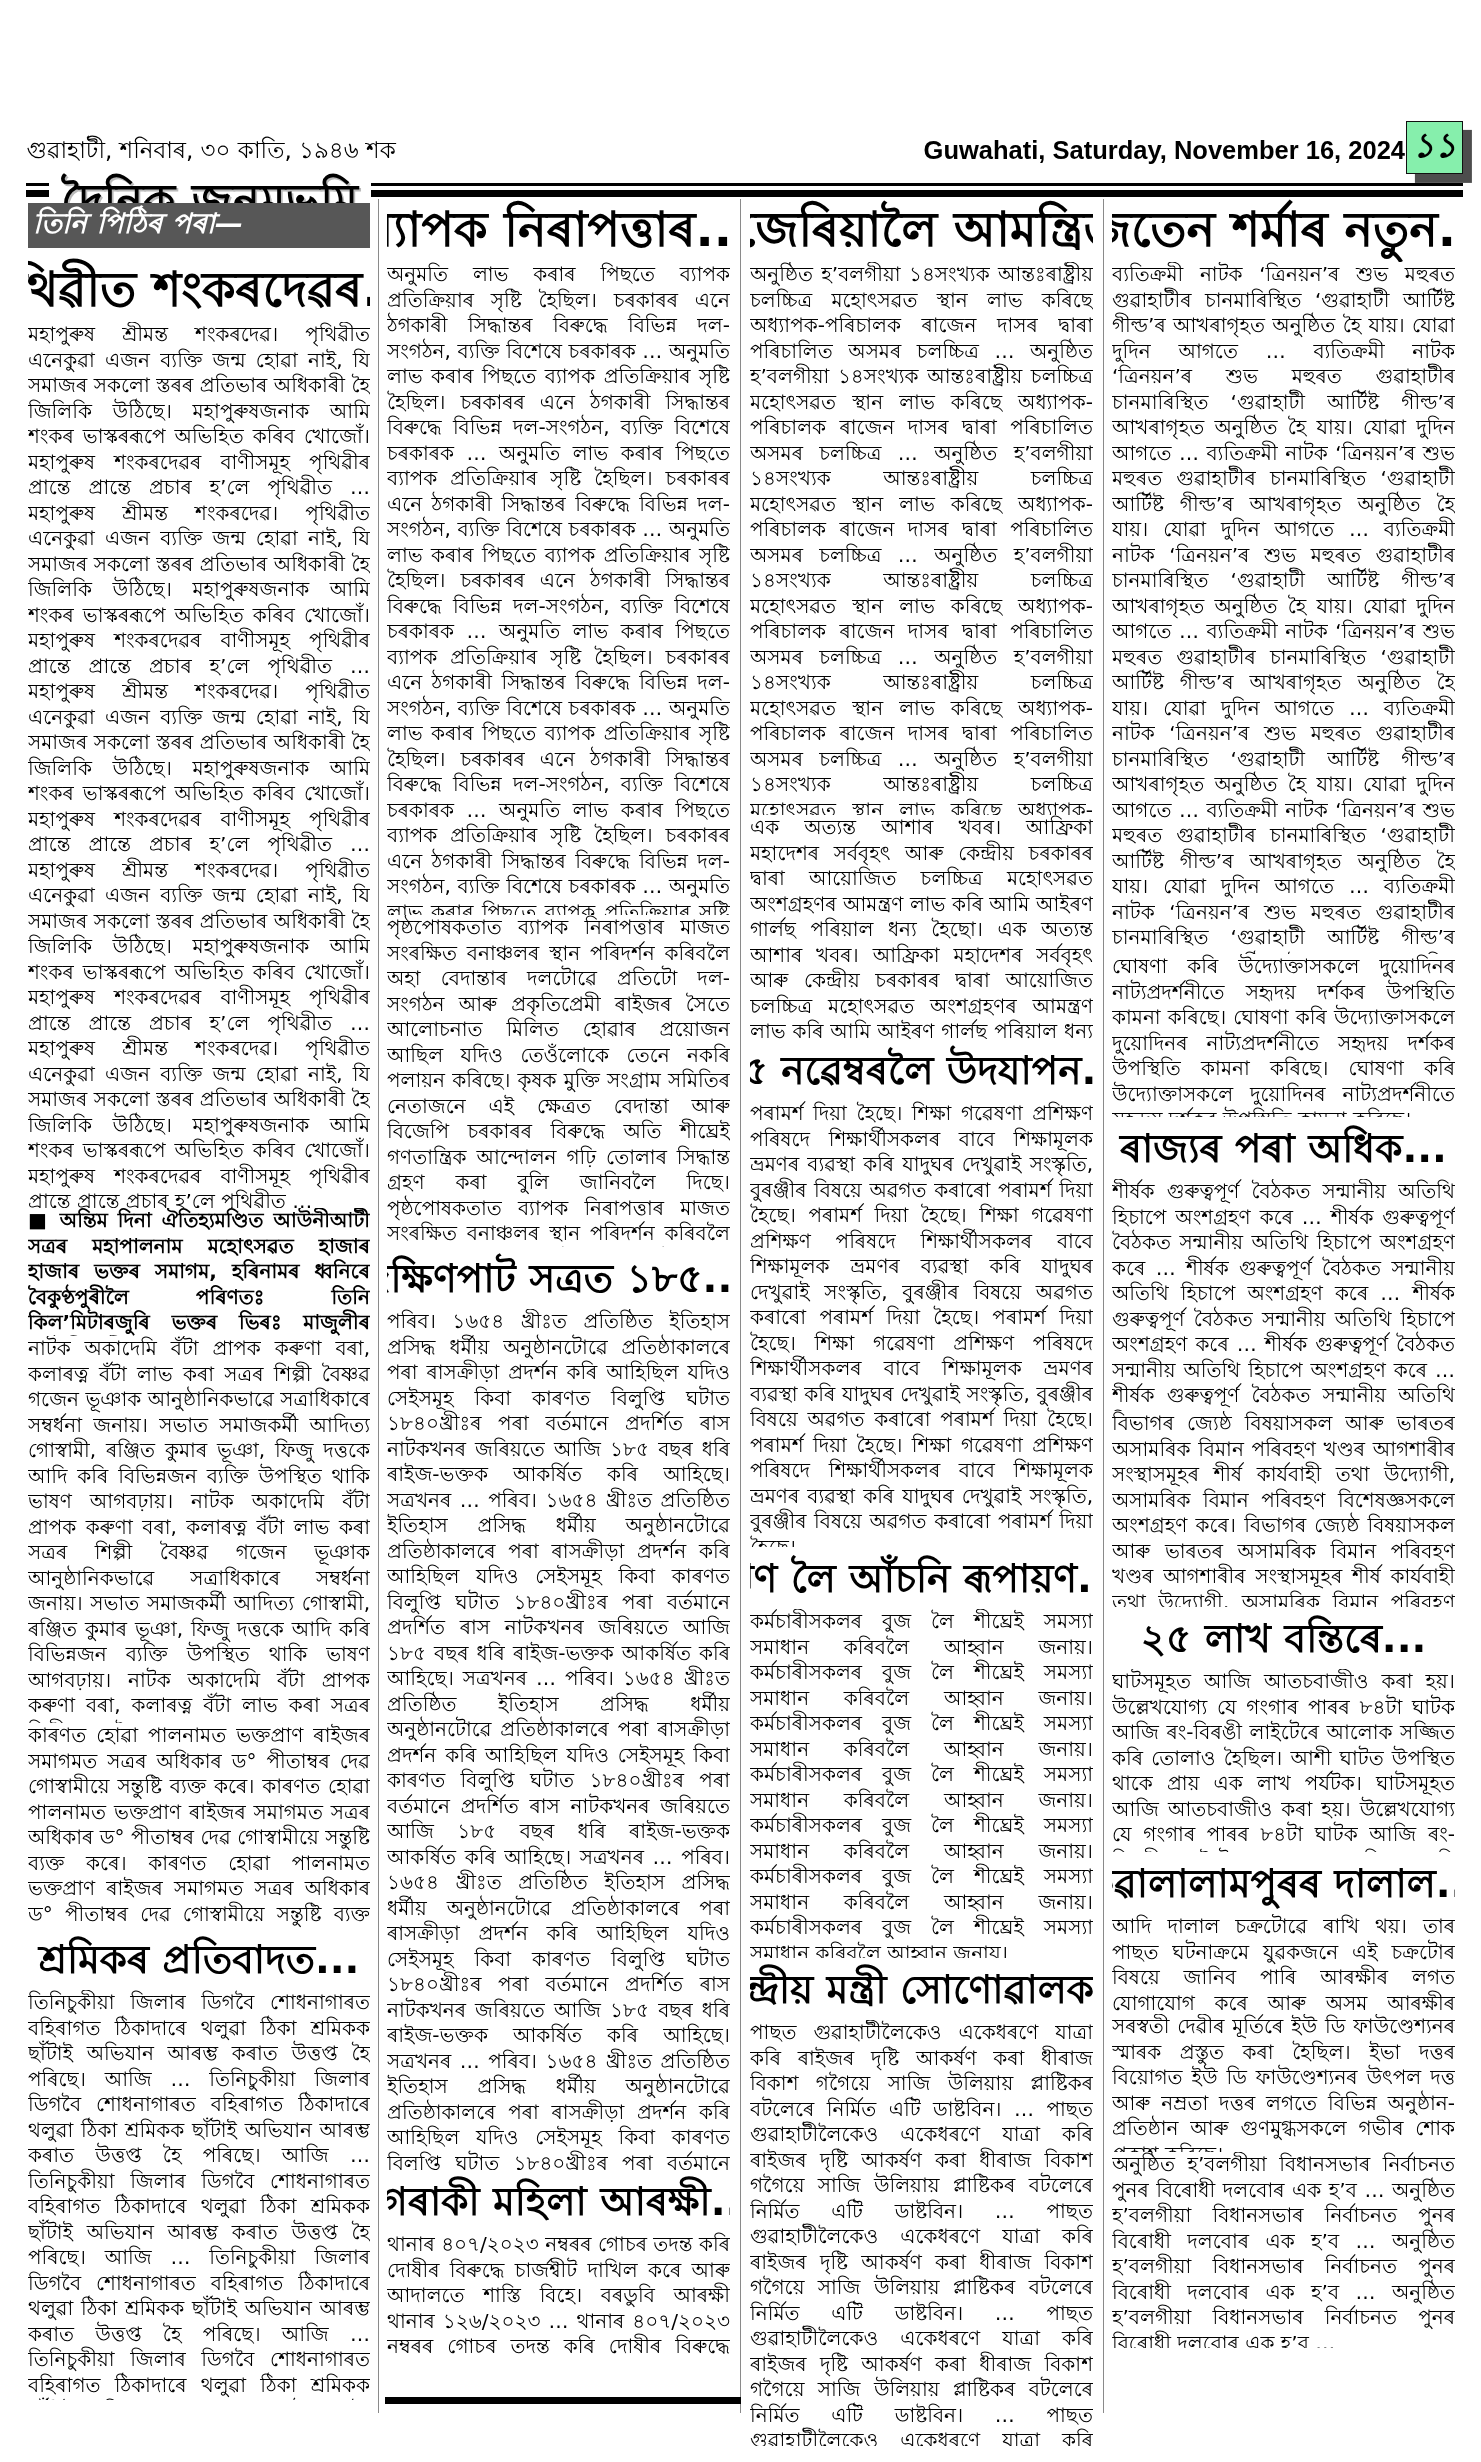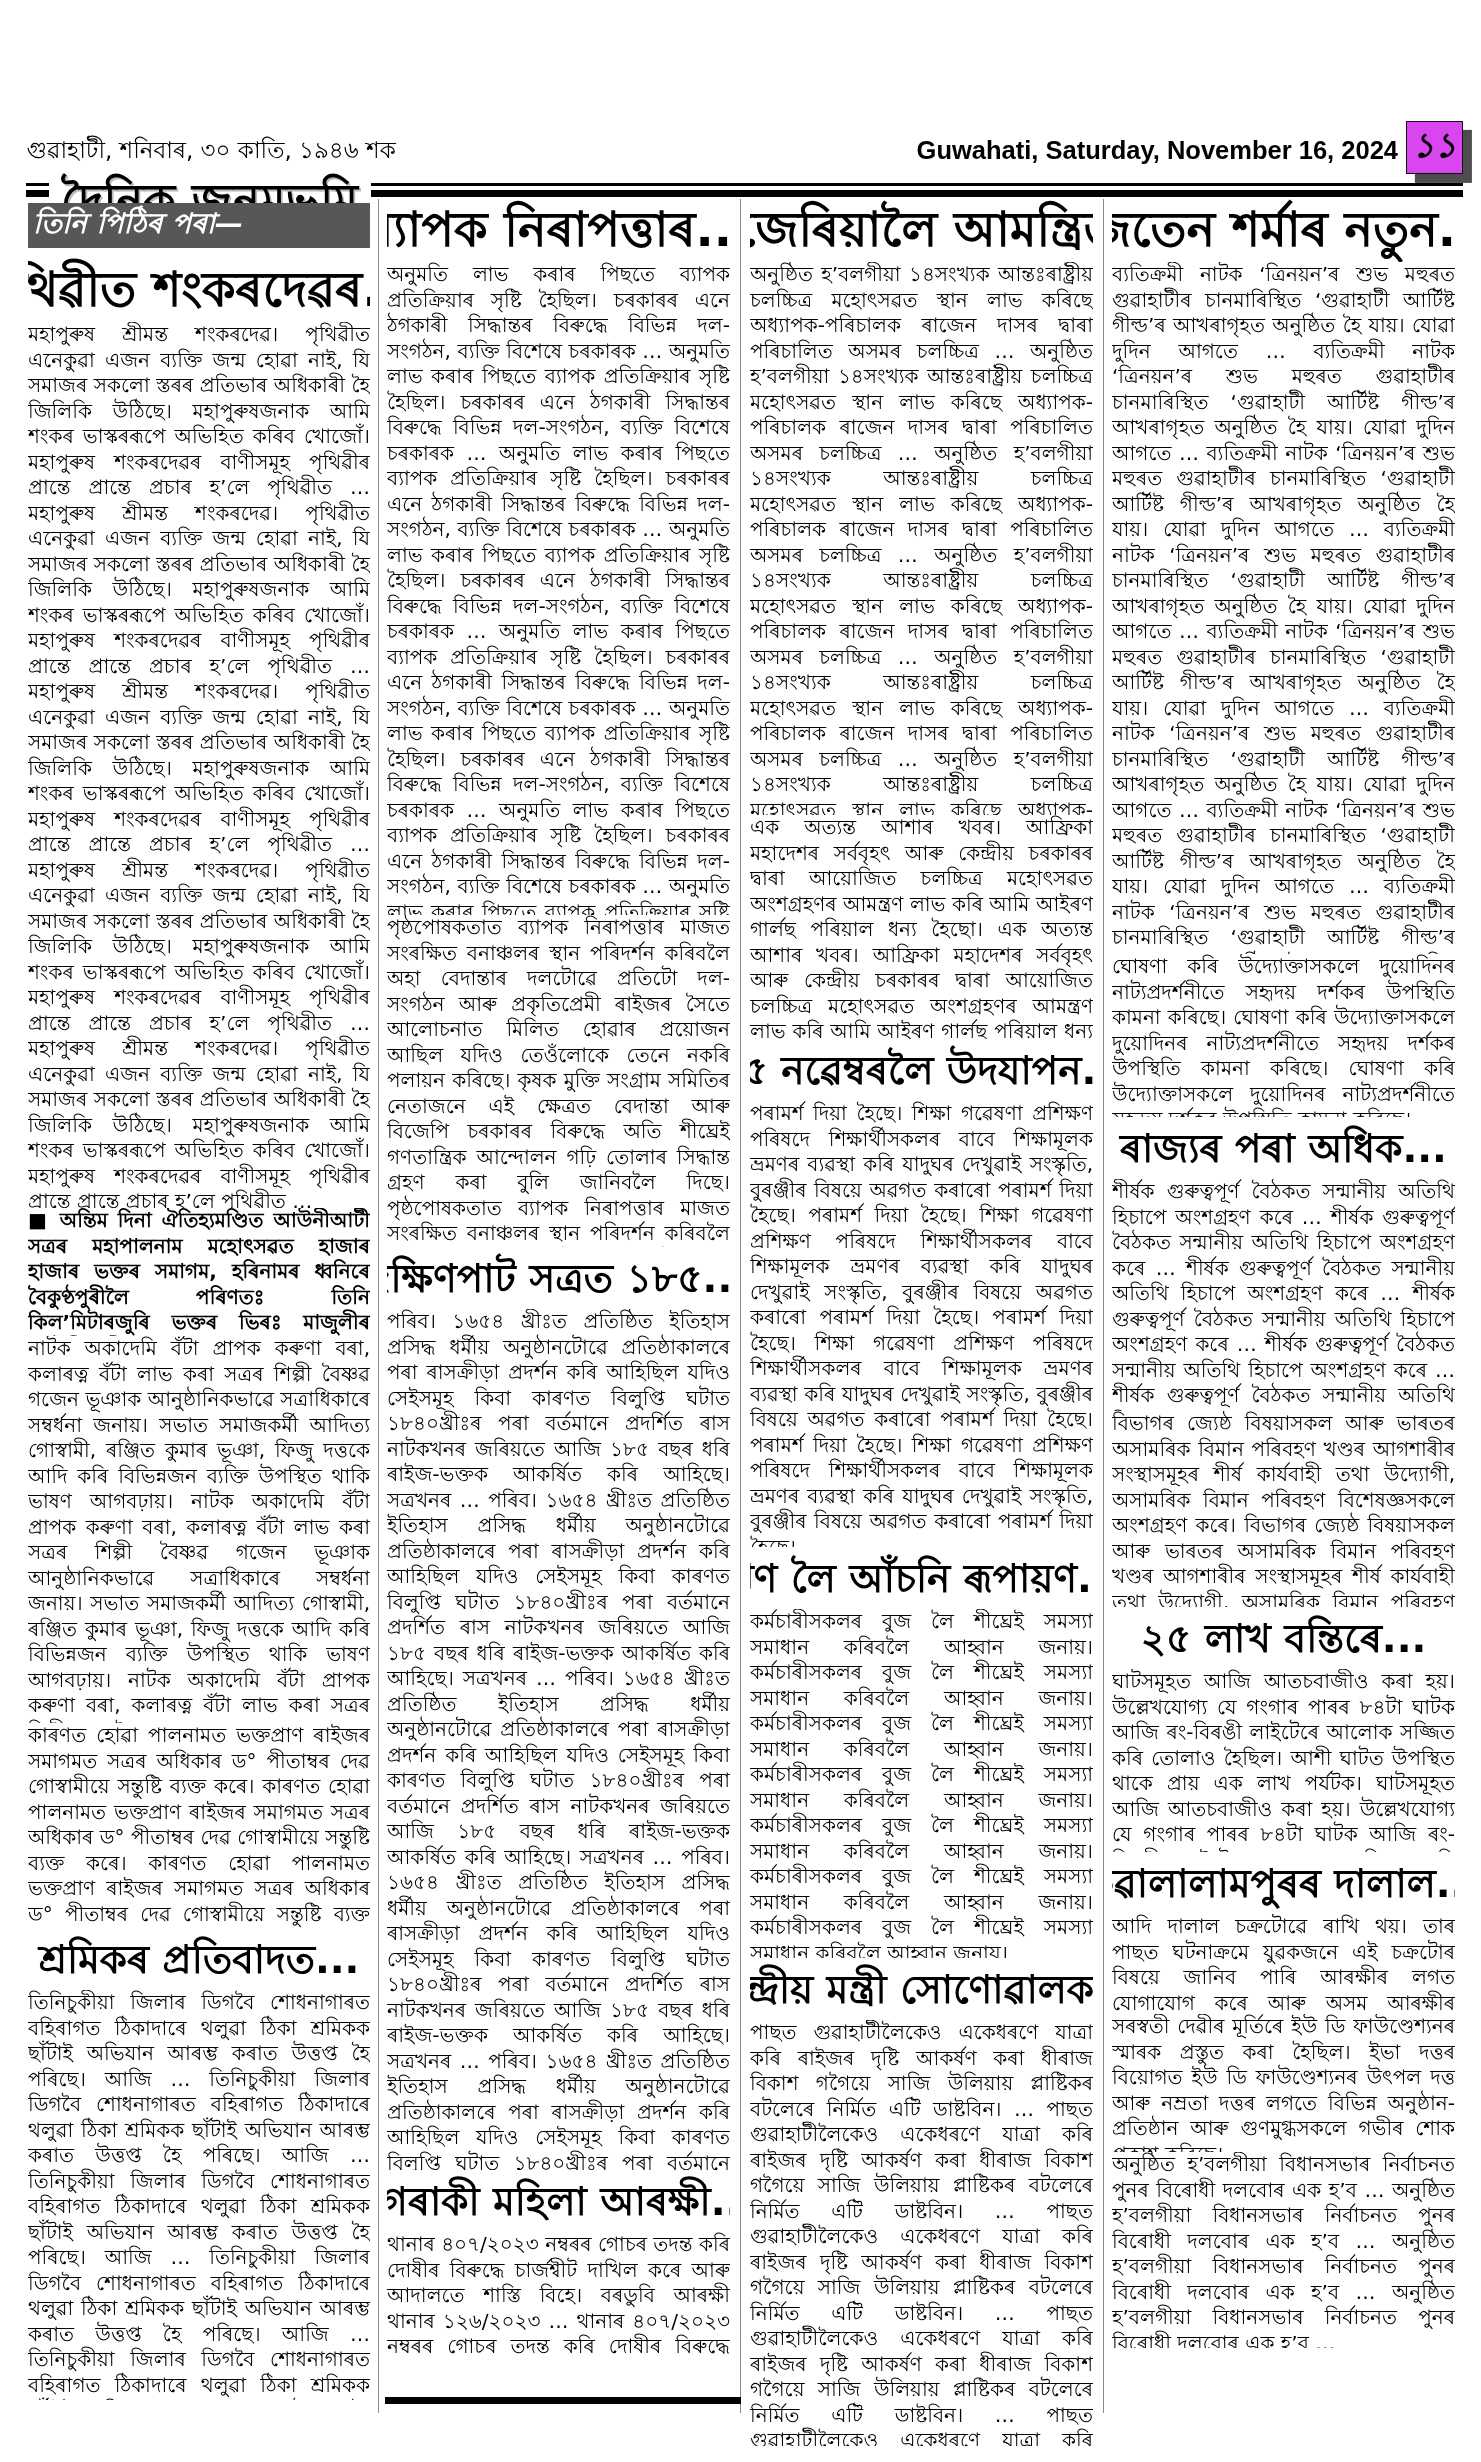--- a/index.html
+++ b/index.html
@@ -1,23 +1,23 @@
 <!DOCTYPE html>
 <html style="font-size:8.9px"><head>
 <meta charset="utf-8">
 <style>
   html,body{margin:0;padding:0;}
   body{
     width:1482px;height:2462px;position:relative;background:#ffffff;
     color:#000;font-family:"DejaVu Sans",sans-serif;overflow:hidden;
   }
   .dateline-as{position:absolute;left:26.6px;top:132px;font-size:23px;font-weight:400;white-space:nowrap;}
-  .dateline-en{position:absolute;right:84px;top:136px;font-size:25.5px;font-weight:700;
+  .dateline-en{position:absolute;right:77px;top:136px;font-size:25.5px;font-weight:700;
     font-family:"Liberation Sans",sans-serif;white-space:nowrap;}
-  .pagenum-box{position:absolute;right:19px;top:121px;width:55px;height:51px;background:#d946ef;
+  .pagenum-box{position:absolute;right:19px;top:121px;width:55px;height:51px;background:#86efac;
     border:1.7px solid #111;box-shadow:8.9px 8.9px 0 #4d4d4d;display:flex;align-items:center;justify-content:center;
     font-size:34px;font-weight:700;font-style:italic;}
   .head-rule{position:absolute;left:25.5px;top:183px;width:1437px;height:14.4px;
     background:linear-gradient(#000 0 2.8px,#fff 2.8px 6.6px,#000 6.6px 14.4px);}
   .masthead{position:absolute;left:49px;top:166px;background:#fff;padding:0 12px;
     font-size:45px;font-weight:800;letter-spacing:0.6px;white-space:nowrap;
     text-shadow:1.7px 1.7px 0 #bbb;}
   .jump-box{position:absolute;left:28px;top:203px;width:342px;height:45px;background:#575757;
     color:#fff;display:flex;align-items:center;padding-left:5px;box-sizing:border-box;
     font-style:italic;font-size:28px;font-weight:600;}

